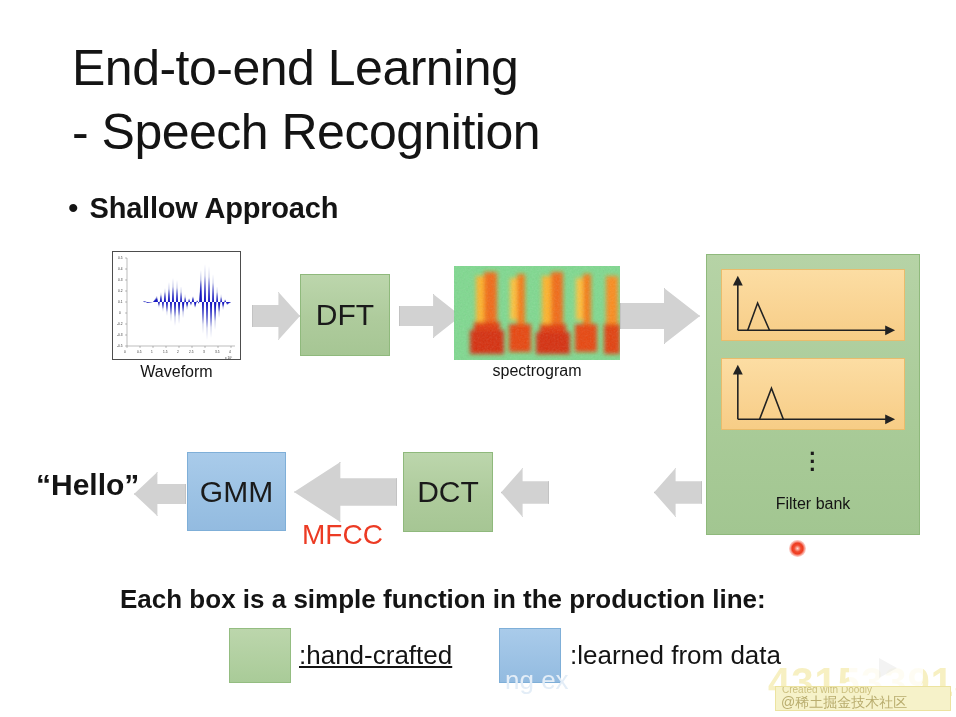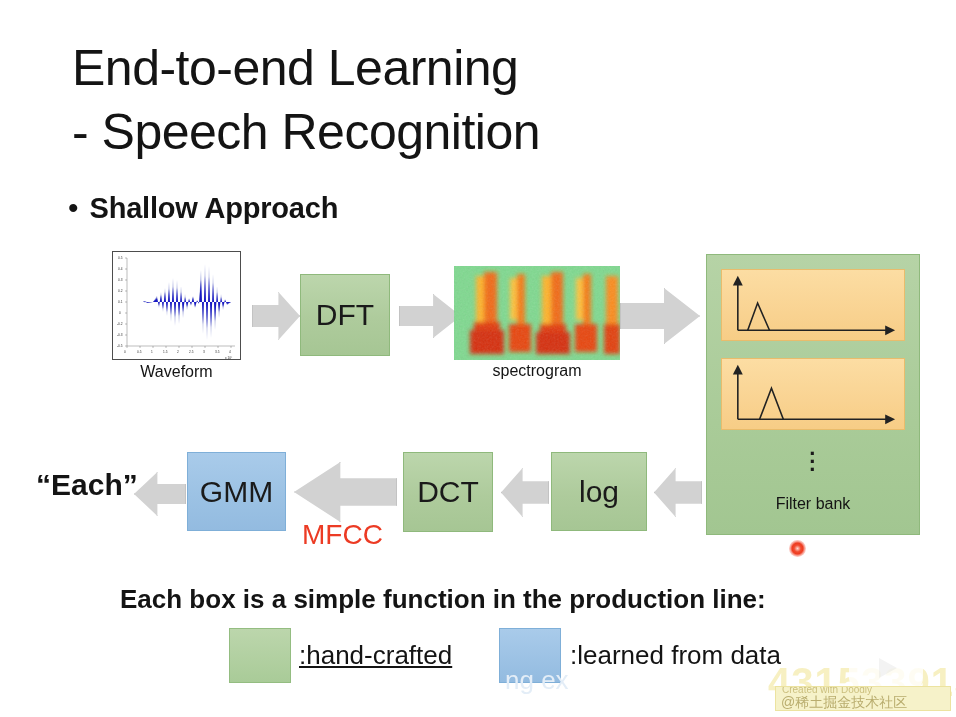--- a/index.html
+++ b/index.html
@@ -311,35 +311,34 @@
       </svg>
     </div>
     <div class="vdots">
       <span>·</span>
         <span>·</span>
         <span>·</span>
     </div>
     <div class="fbank-label">Filter bank</div>
   </div>
 
-  <div class="hello">“Each”</div>
+  <div class="hello">“Hello”</div>
 
   <div class="arrow left" style="left:134px;top:472px;width:50px;height:42px;"></div>
 
   <div class="pbox blue" style="left:187px;top:452px;width:99px;height:79px;">GMM</div>
 
   <div class="arrow left" style="left:294px;top:462px;width:101px;height:58px;"></div>
 
   <div class="mfcc">MFCC</div>
 
   <div class="pbox green" style="left:403px;top:452px;width:90px;height:80px;">DCT</div>
 
   <div class="arrow left" style="left:501px;top:468px;width:46px;height:47px;"></div>
 
-  <div class="pbox green" style="left:551px;top:452px;width:96px;height:79px;">log</div>
 
   <div class="arrow left" style="left:654px;top:468px;width:46px;height:47px;"></div>
 
   <div class="laser"></div>
 
   <div class="bottom-cap">Each box is a simple function in the production line:</div>
 
   <div class="legend-sw green"></div>
   <div class="legend-txt a">:hand-crafted</div>
 

